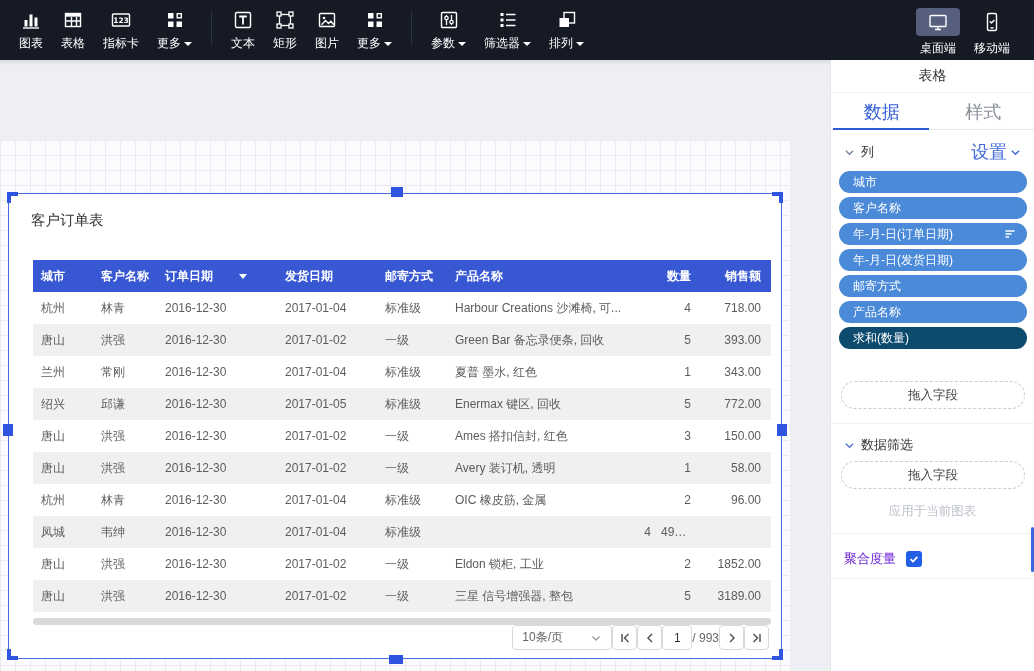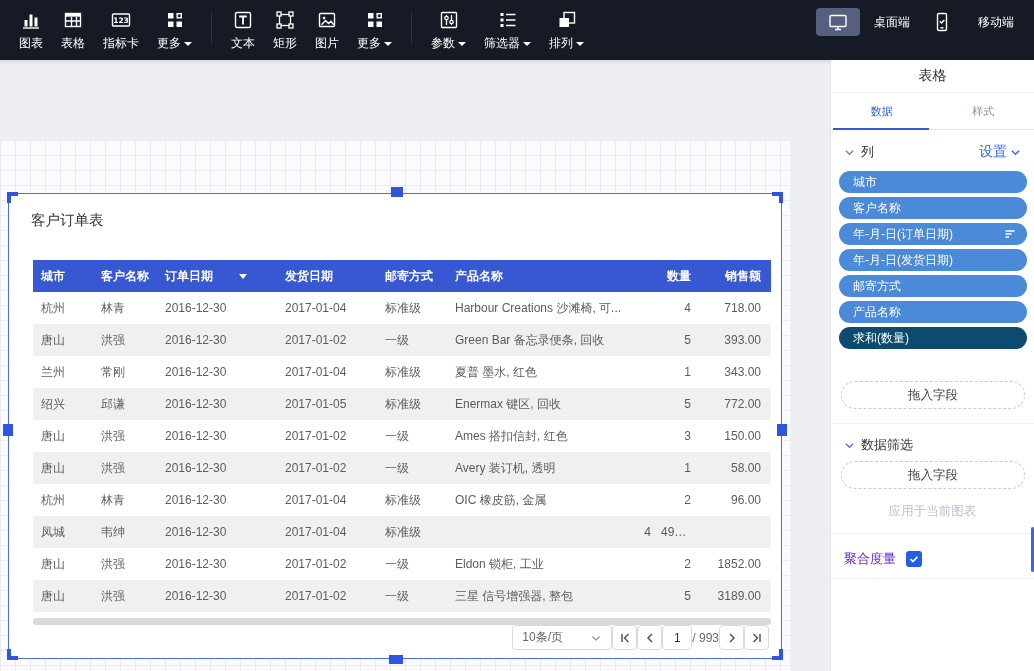--- a/index.html
+++ b/index.html
@@ -9,21 +9,21 @@
 
   
   .toolbar { position:absolute; left:0; top:0; width:1034px; height:60px; background:#151a24; display:flex; align-items:flex-start; padding:8px 0 0 10px; }
   .tgroup { display:flex; }
   .tsep { width:1px; height:32px; background:#2c3342; margin:4px 10px 0 10px; }
   .tbtn { display:flex; flex-direction:column; align-items:center; gap:3px; padding:0 9px; cursor:pointer; }
   .tbtn .ticon { width:24px; height:24px; display:flex; align-items:center; justify-content:center; }
   .tbtn .tlabel { color:#fff; font-size:12px; white-space:nowrap; display:flex; align-items:center; gap:3px; }
   .caret { width:0; height:0; border-left:4px solid transparent; border-right:4px solid transparent; border-top:4px solid #fff; display:inline-block; }
   .device-toggle { position:absolute; right:20px; top:8px; display:flex; gap:10px; }
-  .device { display:flex; flex-direction:row; align-items:center; gap:14px; cursor:pointer; }
+  .device { display:flex; flex-direction:column; align-items:center; gap:4px; cursor:pointer; }
   .device .dev-box { width:44px; height:28px; border-radius:4px; display:flex; align-items:center; justify-content:center; }
   .device.selected .dev-box { background:#565f7e; }
   .device .tlabel { color:#fff; font-size:12px; }
 
   
   .canvas { position:absolute; left:0; top:60px; width:830px; height:611px; background:#edeff3;padding-left:40px; }
   .canvas:before { content:""; position:absolute; left:0; top:0; right:0; height:5px; background:linear-gradient(#d9dbe2, rgba(237,239,243,0)); }
   .paper { position:absolute; left:0; top:80px; width:790px; height:531px;
            background-color:#fbfbfe;
            background-image:linear-gradient(#eaebf2 1px, transparent 1px),linear-gradient(90deg,#eaebf2 1px, transparent 1px);
@@ -60,27 +60,27 @@
   .page-size { width:100px; height:25px; border:1px solid #d9d9d9; border-radius:4px; display:flex; align-items:center; justify-content:space-between; padding:0 9px; cursor:pointer; background:#fff; }
   .page-size span { font-size:12px; color:#666; }
   .pbtn { width:25px; height:25px; border:1px solid #d9d9d9; border-radius:4px; background:#fff; display:flex; align-items:center; justify-content:center; cursor:pointer; }
   .page-input { width:30px; height:25px; border:1px solid #d9d9d9; border-radius:4px; text-align:center; font-size:12px; color:#333; outline:none; font-family:inherit; }
   .page-total { font-size:12px; color:#666; }
 
   
   .panel { position:absolute; right:0; top:60px; width:204px; height:611px; background:#fff; border-left:1px solid #e3e5ea; }
   .panel-title { position:absolute; left:0; top:0; width:100%; height:33px; display:flex; align-items:center; justify-content:center; font-size:14px; color:#333; border-bottom:1px solid #f0f1f4; }
   .tabs { position:absolute; left:0; top:34px; width:100%; height:36px; display:flex; border-bottom:1px solid #e8eaee; }
-  .tab { flex:1; display:flex; align-items:center; justify-content:center; font-size:11px; color:#8a8f99; cursor:pointer; position:relative; }
+  .tab { flex:1; display:flex; align-items:center; justify-content:center; font-size:18px; color:#8a8f99; cursor:pointer; position:relative; }
   .tab.active { color:#2f5bd7; }
   .tab.active:after { content:""; position:absolute; left:2px; right:4px; bottom:-1px; height:2px; background:#2f5bd7; }
 
   .sect-row { position:absolute; left:0; width:100%; height:24px; display:flex; align-items:center; padding:0 13px; cursor:pointer; }
   .sect-row .sect-label { font-size:13px; color:#333; margin-left:6px; }
-  .sect-right { margin-left:auto; display:flex; align-items:center; gap:3px; color:#3f6ad8; font-size:14px; cursor:pointer; }
+  .sect-right { margin-left:auto; display:flex; align-items:center; gap:3px; color:#3f6ad8; font-size:18px; cursor:pointer; }
   .pills { position:absolute; left:8px; top:111px; width:188px; }
   .pill { height:22px; border-radius:11px; margin-bottom:4px; display:flex; align-items:center; padding:0 10px 0 14px; color:#fff; font-size:12px; cursor:grab; white-space:nowrap; }
   .pill.dimension { background:#4a8ad8; }
   .pill.measure { background:#0c4a6e; }
   .pill .pill-icon { margin-left:auto; display:flex; }
   .dropzone { position:absolute; left:10px; width:184px; height:28px; border:1px dashed #c9ccd4; border-radius:14px; display:flex; align-items:center; justify-content:center; font-size:12.5px; color:#444; cursor:pointer; background:#fff; }
   .divider { position:absolute; left:0; width:100%; height:1px; background:#eef0f3; }
   .apply-link { position:absolute; left:0; top:443px; width:100%; text-align:center; font-size:12.5px; color:#bcc1cb; }
   .agg-row { position:absolute; left:0; top:487px; width:100%; height:24px; display:flex; align-items:center; padding:0 13px; }
   .agg-row .agg-label { font-size:13px; color:#6d28d9; }

